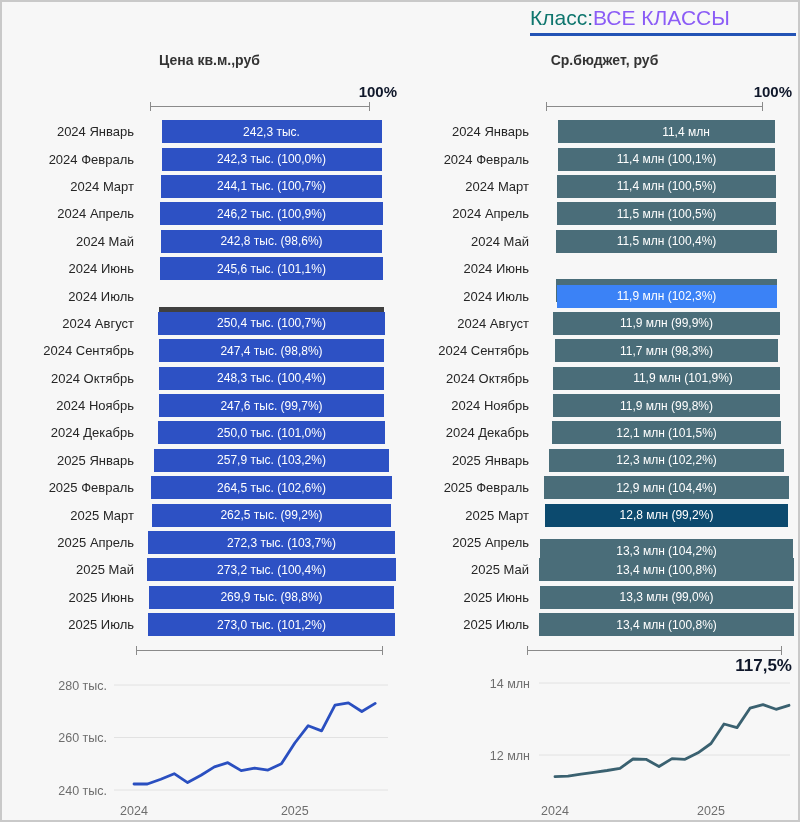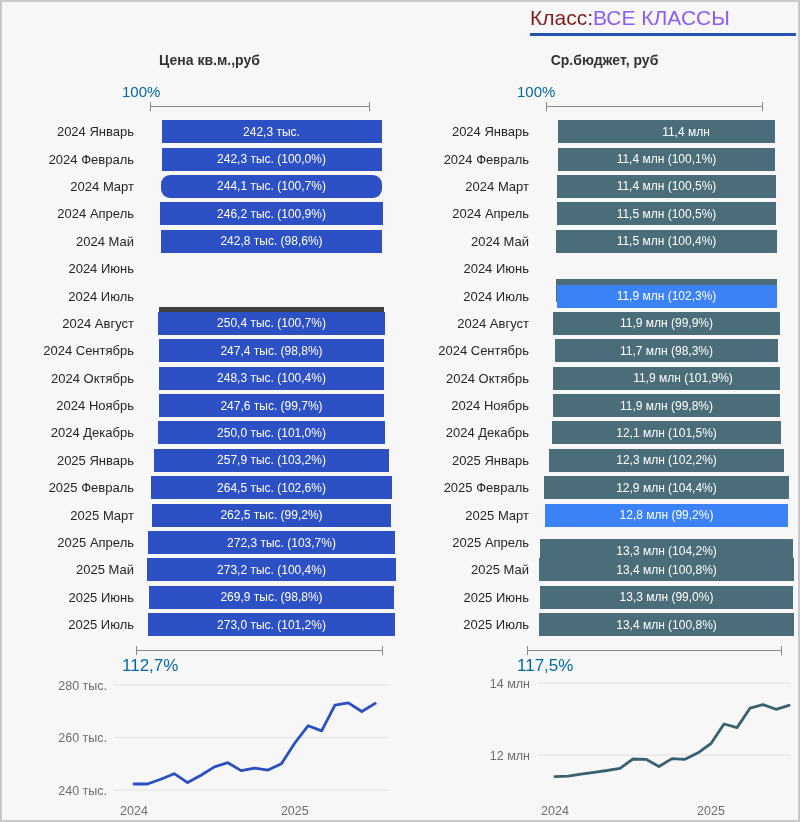--- a/index.html
+++ b/index.html
@@ -8,33 +8,33 @@
   .page {
     position:relative; width:800px; height:822px;
     background:#f7f7f7; border:2px solid #c9c9c9; overflow:hidden;
   }
   
   .class-filter {
     position:absolute; left:528px; top:4px; width:266px;
     border-bottom:3px solid #2353b5; padding-bottom:3px;
     font-size:21px; white-space:nowrap;
   }
-  .class-filter .lbl { color:#7f1d1d; }
+  .class-filter .lbl { color:#0f766e; }
   .class-filter .val { color:#8b5cf6; }
   
   .column { position:absolute; top:40px; width:375px; height:778px; }
   .column.left  { left:20px; }
   .column.right { left:415px; }
   .col-title {
     position:absolute; top:10px; left:0; width:375px;
     text-align:center; font-size:14px; color:#333;
   }
   .top-pct, .bot-pct {
-    position:absolute; left:100px; width:275px; text-align:left;
-    color:#0369a1; font-weight:normal;
+    position:absolute; left:100px; width:275px; text-align:right;
+    color:#0f172a; font-weight:bold;
   }
   .top-pct { top:41px; font-size:15px; }
   .bot-pct { top:614px; font-size:17px; }
   .bracket { position:absolute; height:9px;
     border-left:1px solid #8a8a8a; border-right:1px solid #8a8a8a; }
   .bracket .mid { margin-top:4px; border-top:1px solid #8a8a8a; }
   .bracket.top { top:60px; }
   .bracket.bottom { top:604px; }
   
   .rows { position:absolute; top:76px; left:12px; width:375px; }
@@ -76,37 +76,40 @@
         </div>
         <div class="row">
           <div class="month">2024 Февраль</div>
           <div class="barwrap">
             <div class="bar" style="background: rgb(45, 81, 196); width: 220px;">242,3 тыс. (100,0%)</div>
           </div>
         </div>
         <div class="row">
           <div class="month">2024 Март</div>
           <div class="barwrap">
-            <div class="bar" style="background: rgb(45, 81, 196); width: 221.6px; border-radius: 9px;">244,1 тыс. (100,7%)</div>
+            <div class="bar" style="background: rgb(45, 81, 196); width: 221.6px;">244,1 тыс. (100,7%)</div>
           </div>
         </div>
         <div class="row">
           <div class="month">2024 Апрель</div>
           <div class="barwrap">
             <div class="bar" style="background: rgb(45, 81, 196); width: 223.5px;">246,2 тыс. (100,9%)</div>
           </div>
         </div>
         <div class="row">
           <div class="month">2024 Май</div>
           <div class="barwrap">
             <div class="bar" style="background: rgb(45, 81, 196); width: 220.5px;">242,8 тыс. (98,6%)</div>
           </div>
         </div>
         <div class="row">
           <div class="month">2024 Июнь</div>
+          <div class="barwrap">
+            <div class="bar" style="background: rgb(45, 81, 196); width: 223px;">245,6 тыс. (101,1%)</div>
+          </div>
         </div>
         <div class="row">
           <div class="month">2024 Июль</div>
           <div class="barwrap">
             <div class="bar" style="background: #404040; width: 225.9px; margin-top: 44px;">248,8 тыс. (101,3%)</div>
           </div>
         </div>
         <div class="row">
           <div class="month">2024 Август</div>
           <div class="barwrap">
@@ -176,21 +179,20 @@
         <div class="row">
           <div class="month">2025 Июль</div>
           <div class="barwrap">
             <div class="bar" style="background: rgb(45, 81, 196); width: 247.9px;">273,0 тыс. (101,2%)</div>
           </div>
         </div>
       </div>
     <div class="bracket bottom" style="width: 247.9px; left: 113.6px;">
         <div class="mid"></div>
       </div>
-    <div class="bot-pct">112,7%</div>
     <svg class="trend" width="375" height="148" viewBox="0 0 375 148">
         <line x1="92" x2="366" y1="15" y2="15" stroke="#e2e2e2" stroke-width="1"></line>
         <text x="85" y="19.5" text-anchor="end">280 тыс.</text>
         <line x1="92" x2="366" y1="67.5" y2="67.5" stroke="#e2e2e2" stroke-width="1"></line>
         <text x="85" y="72" text-anchor="end">260 тыс.</text>
         <line x1="92" x2="366" y1="120" y2="120" stroke="#e2e2e2" stroke-width="1"></line>
         <text x="85" y="124.5" text-anchor="end">240 тыс.</text>
         <text x="112" y="145" text-anchor="middle">2024</text>
         <text x="272.8" y="145" text-anchor="middle">2025</text>
         <polyline points="112.0,114.0 125.4,114.0 138.8,109.2 152.2,103.7 165.6,112.6 179.0,105.3 192.4,96.9 205.8,92.7 219.2,100.6 232.6,98.2 246.0,100.1 259.4,93.8 272.8,73.0 286.2,55.7 299.6,60.9 313.0,35.2 326.4,32.9 339.8,41.5 353.2,33.4" fill="none" stroke="#2a4fc0" stroke-width="2.8" stroke-linejoin="round" stroke-linecap="round"></polyline>
@@ -284,21 +286,21 @@
         </div>
         <div class="row">
           <div class="month">2025 Февраль</div>
           <div class="barwrap">
             <div class="bar" style="background: rgb(74, 109, 121); width: 244.8px;">12,9 млн (104,4%)</div>
           </div>
         </div>
         <div class="row">
           <div class="month">2025 Март</div>
           <div class="barwrap">
-            <div class="bar" style="background: #3b82f6; width: 242.9px;">12,8 млн (99,2%)</div>
+            <div class="bar" style="background: #0c4a6e; width: 242.9px;">12,8 млн (99,2%)</div>
           </div>
         </div>
         <div class="row">
           <div class="month">2025 Апрель</div>
           <div class="barwrap">
             <div class="bar" style="background: rgb(74, 109, 121); width: 253.2px; margin-top: 16px;">13,3 млн (104,2%)</div>
           </div>
         </div>
         <div class="row">
           <div class="month">2025 Май</div>

